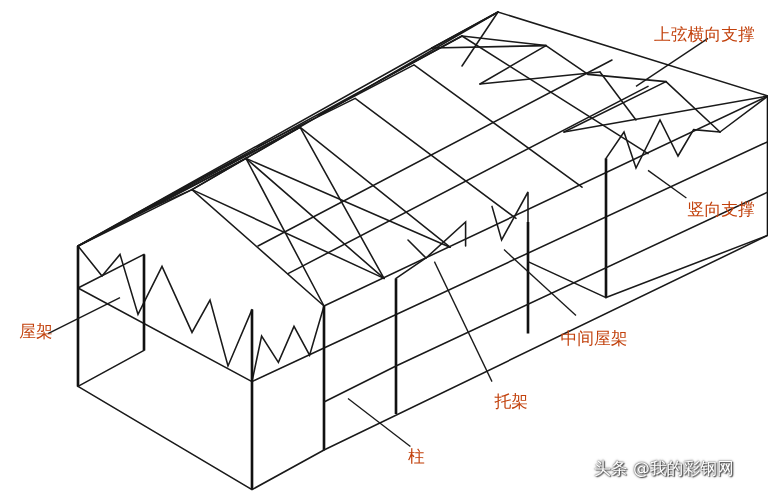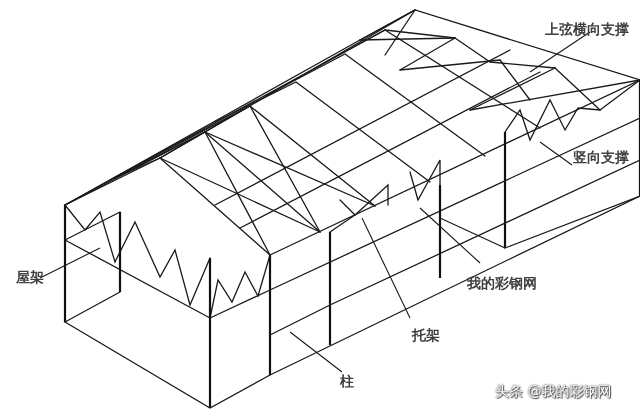--- a/index.html
+++ b/index.html
@@ -1,21 +1,21 @@
 <!DOCTYPE html>
 <html><head>
 <meta charset="utf-8">
 <style>
   html,body{margin:0;padding:0;background:#ffffff;}
   body{width:640px;height:412px;overflow:hidden;position:relative;font-family:"DejaVu Sans",sans-serif;}
   svg{position:absolute;left:0;top:0;}
   .ln{stroke:#1a1a1a;stroke-width:1.3;fill:none;stroke-linecap:round;}
   .col{stroke:#111;stroke-width:2.2;fill:none;}
   .lead{stroke:#1a1a1a;stroke-width:1.1;fill:none;}
-  .lbl{position:absolute;font-size:14px;color:#404040;font-weight:bold;white-space:nowrap;line-height:1;}
+  .lbl{position:absolute;font-size:14px;color:#c2410c;font-weight:normal;white-space:nowrap;line-height:1;}
   .wm{position:absolute;font-size:14px;color:#fff;white-space:nowrap;line-height:1;
       text-shadow:0 0 1px #555,0 0 2px #555,1px 1px 1px #444;}
 </style>
 </head>
 <body>
 
 <svg width="640" height="412" viewBox="0 0 640 412">
 
   <g>
 
@@ -110,19 +110,19 @@
     <line class="lead" x1="590" y1="32" x2="530" y2="72"></line>
     <line class="lead" x1="572" y1="165" x2="540" y2="142"></line>
     <line class="lead" x1="40" y1="278" x2="100" y2="248"></line>
     <line class="lead" x1="480" y1="263" x2="420" y2="208"></line>
     <line class="lead" x1="410" y1="318" x2="362" y2="218"></line>
     <line class="lead" x1="342" y1="372" x2="290" y2="332"></line>
   </g>
 </svg>
 
 <span class="lbl" style="left:545px;top:22px;">上弦横向支撑</span>
-<span class="lbl" style="left:573px;top:150px;">竖向支撑</span>
+<span class="lbl" style="left:573px;top:168px;">竖向支撑</span>
 <span class="lbl" style="left:16px;top:270px;">屋架</span>
-<span class="lbl" style="left:467px;top:276px;">我的彩钢网</span>
+<span class="lbl" style="left:467px;top:276px;">中间屋架</span>
 <span class="lbl" style="left:412px;top:328px;">托架</span>
 <span class="lbl" style="left:340px;top:374px;">柱</span>
 
 <span class="wm" style="left:495px;top:384px;">头条 @我的彩钢网</span>
 
 </body></html>

